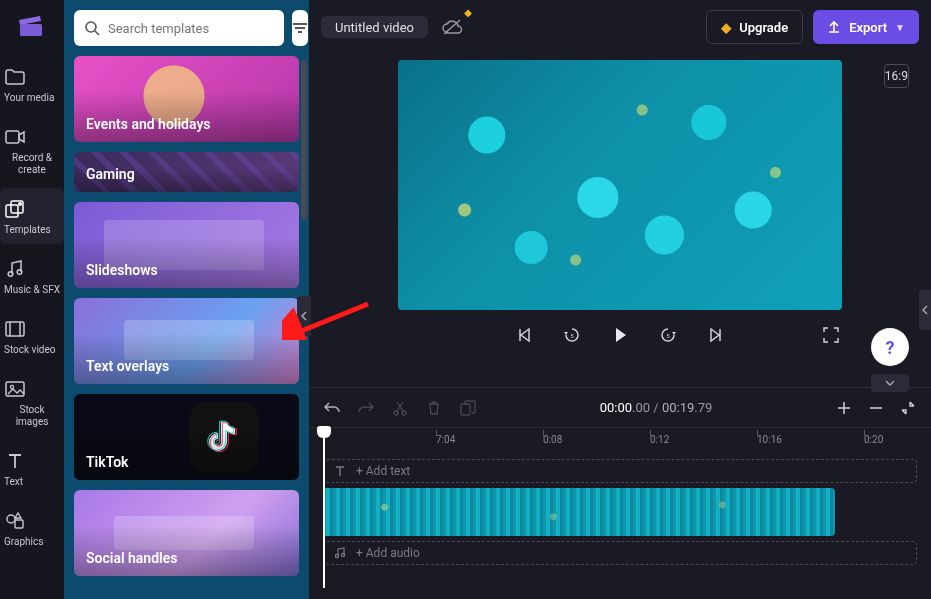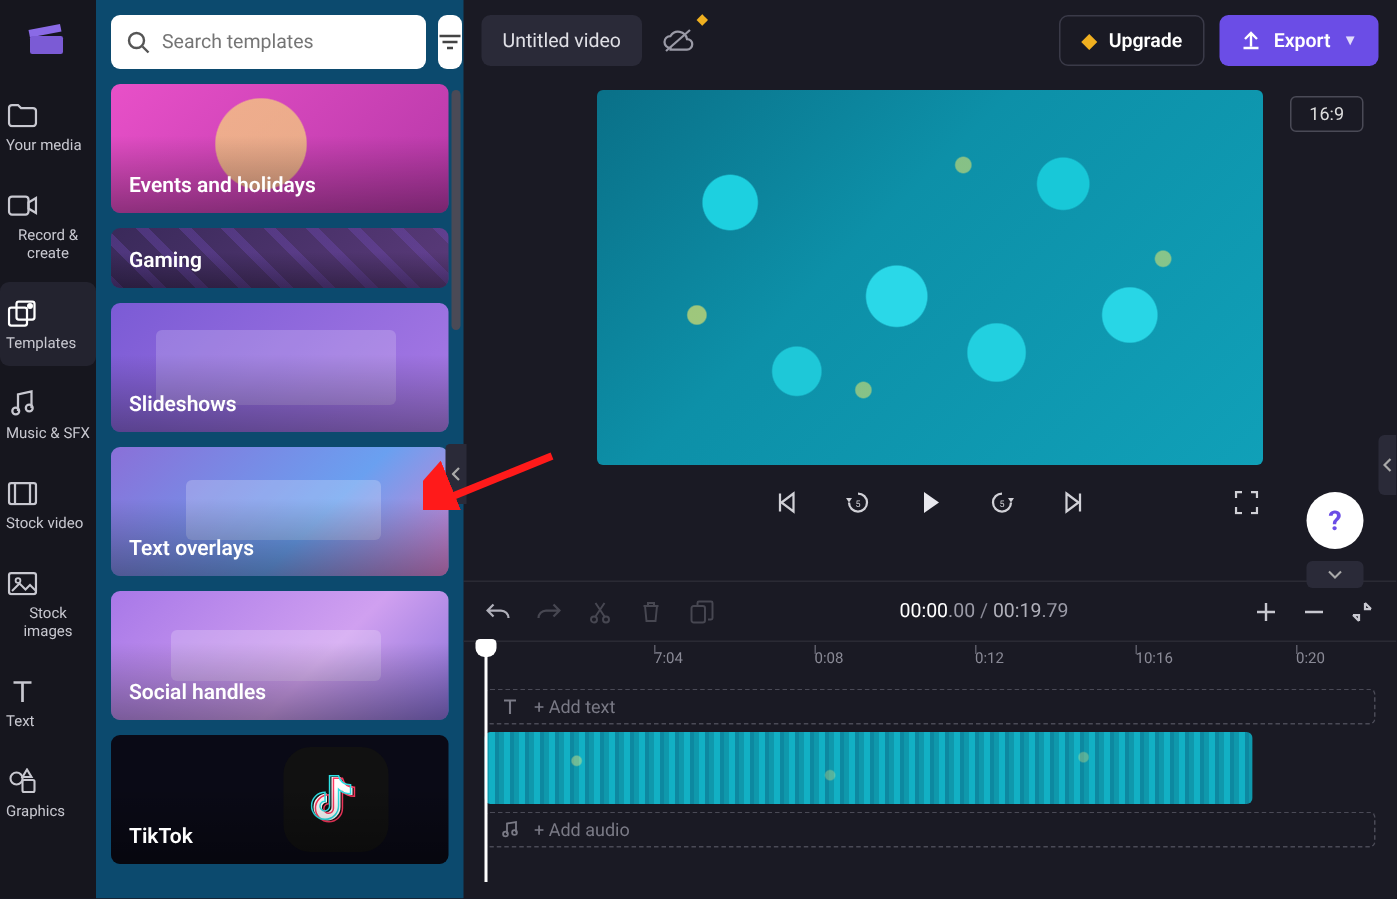--- a/index.html
+++ b/index.html
@@ -44,33 +44,33 @@
 .tcard.tc-tiktok .tk-logo { position:absolute; right:40px; top:8px; width:70px; height:70px; background:#111; border-radius:18px; display:flex; align-items:center; justify-content:center; }
 .tcard.tc-social { background: linear-gradient(135deg,#a878e8,#d0a0f0 60%,#8870d8); }
 .tcard.tc-social::before { content:""; position:absolute; left:40px; top:26px; width:140px; height:34px; background: rgba(255,255,255,0.2); border-radius:4px; }
 
 
 .collapse-handle { position: absolute; right: -2px; top: 296px; width: 14px; height: 40px; background: #2a2a38; border-radius: 3px 0 0 3px; display:flex;align-items:center;justify-content:center;cursor:pointer; font-size:10px; color:#aaa; }
 
 
 .main { flex: 1; display: flex; flex-direction: column; background: #1a1a24; }
 .topbar { height: 54px; display: flex; align-items: center; padding: 0 12px; gap: 10px; }
-.title-box { background: #2a2a38; border-radius: 6px; height: 34px; padding: 0 14px; display: flex; align-items: center; font-size: 13px; color: #e0e0e6; }
+.title-box { background: #2a2a38; border-radius: 6px; height: 22px; padding: 0 14px; display: flex; align-items: center; font-size: 13px; color: #e0e0e6; }
 .cloud-off { width: 28px; height: 28px; display:flex; align-items:center; justify-content:center; position:relative; }
 .diamond-small { position:absolute; top:-6px; right:-6px; font-size:10px; color:#f0b020; }
 .flex-spacer { flex: 1; }
 .btn { height: 34px; border-radius: 6px; display: flex; align-items: center; padding: 0 14px; font-size: 13px; font-weight: 600; cursor: pointer; gap: 8px; }
 .btn-upgrade { border: 1px solid #3a3a48; color: #fff; }
 .btn-upgrade .diamond { color: #f0b020; }
 .btn-export { background: #6b4de6; color: #fff; }
 .btn-export .chev { font-size: 10px; opacity: 0.8; }
 
 
 .stage { flex: 1; display: flex; flex-direction: column; align-items: center; position: relative; padding-top: 6px; }
-.aspect-badge { position: absolute; right: 22px; top: 10px; border: 1px solid #4a4a56; border-radius: 4px; padding: 4px 12px; font-size: 12px; color: #ddd; cursor:pointer; }
+.aspect-badge { position: absolute; right: 22px; top: 10px; border: 1px solid #4a4a56; border-radius: 4px; padding: 4px 0; font-size: 12px; color: #ddd; cursor:pointer; }
 .preview { width: 444px; height: 250px; border-radius: 4px; background:
   radial-gradient(circle at 20% 30%, #1dd0e0 0 18px, transparent 19px),
   radial-gradient(circle at 45% 55%, #2ad8e8 0 20px, transparent 21px),
   radial-gradient(circle at 70% 25%, #18c8d8 0 17px, transparent 18px),
   radial-gradient(circle at 60% 70%, #22d0e0 0 19px, transparent 20px),
   radial-gradient(circle at 30% 75%, #1ec8d8 0 16px, transparent 17px),
   radial-gradient(circle at 80% 60%, #28d6e6 0 18px, transparent 19px),
   linear-gradient(135deg,#0a7088,#0d90a8 40%,#10a0b8);
   position: relative; overflow: hidden;
 }
@@ -234,33 +234,33 @@
         </div>
       <div class="tcard tc-gaming" style="height:40px">
           <span class="tcard-label">Gaming</span>
         </div>
       <div class="tcard tc-slide">
           <span class="tcard-label">Slideshows</span>
         </div>
       <div class="tcard tc-text">
           <span class="tcard-label">Text overlays</span>
         </div>
-      <div class="tcard tc-social">
-          <span class="tcard-label">Social handles</span>
-        </div>
       <div class="tcard tc-tiktok">
         <span class="tk-logo">
             <svg width="34" height="38" viewBox="0 0 34 38">
               <path d="M20 4c1 4 4 6 8 6v6c-3 0-6-1-8-3v11a9 9 0 11-9-9v6a3.2 3.2 0 103 3V4z" fill="#fff"></path>
               <path d="M20 4c1 4 4 6 8 6v6c-3 0-6-1-8-3v11a9 9 0 11-9-9v6a3.2 3.2 0 103 3V4z" fill="none" stroke="#ff3860" stroke-width="1" transform="translate(1.3,0.8)"></path>
               <path d="M20 4c1 4 4 6 8 6v6c-3 0-6-1-8-3v11a9 9 0 11-9-9v6a3.2 3.2 0 103 3V4z" fill="none" stroke="#2de2e6" stroke-width="1" transform="translate(-1.3,-0.8)"></path>
             </svg>
           </span>
         <span class="tcard-label">TikTok</span>
       </div>
+      <div class="tcard tc-social">
+          <span class="tcard-label">Social handles</span>
+        </div>
     </div>
     <div class="scroll-thumb"></div>
     <div class="collapse-handle">
       <svg width="6" height="10" viewBox="0 0 6 10">
           <path d="M5 1L1 5l4 4" fill="none" stroke="#aaa" stroke-width="1.5"></path>
         </svg>
     </div>
   </div>
 
   <div class="main">

